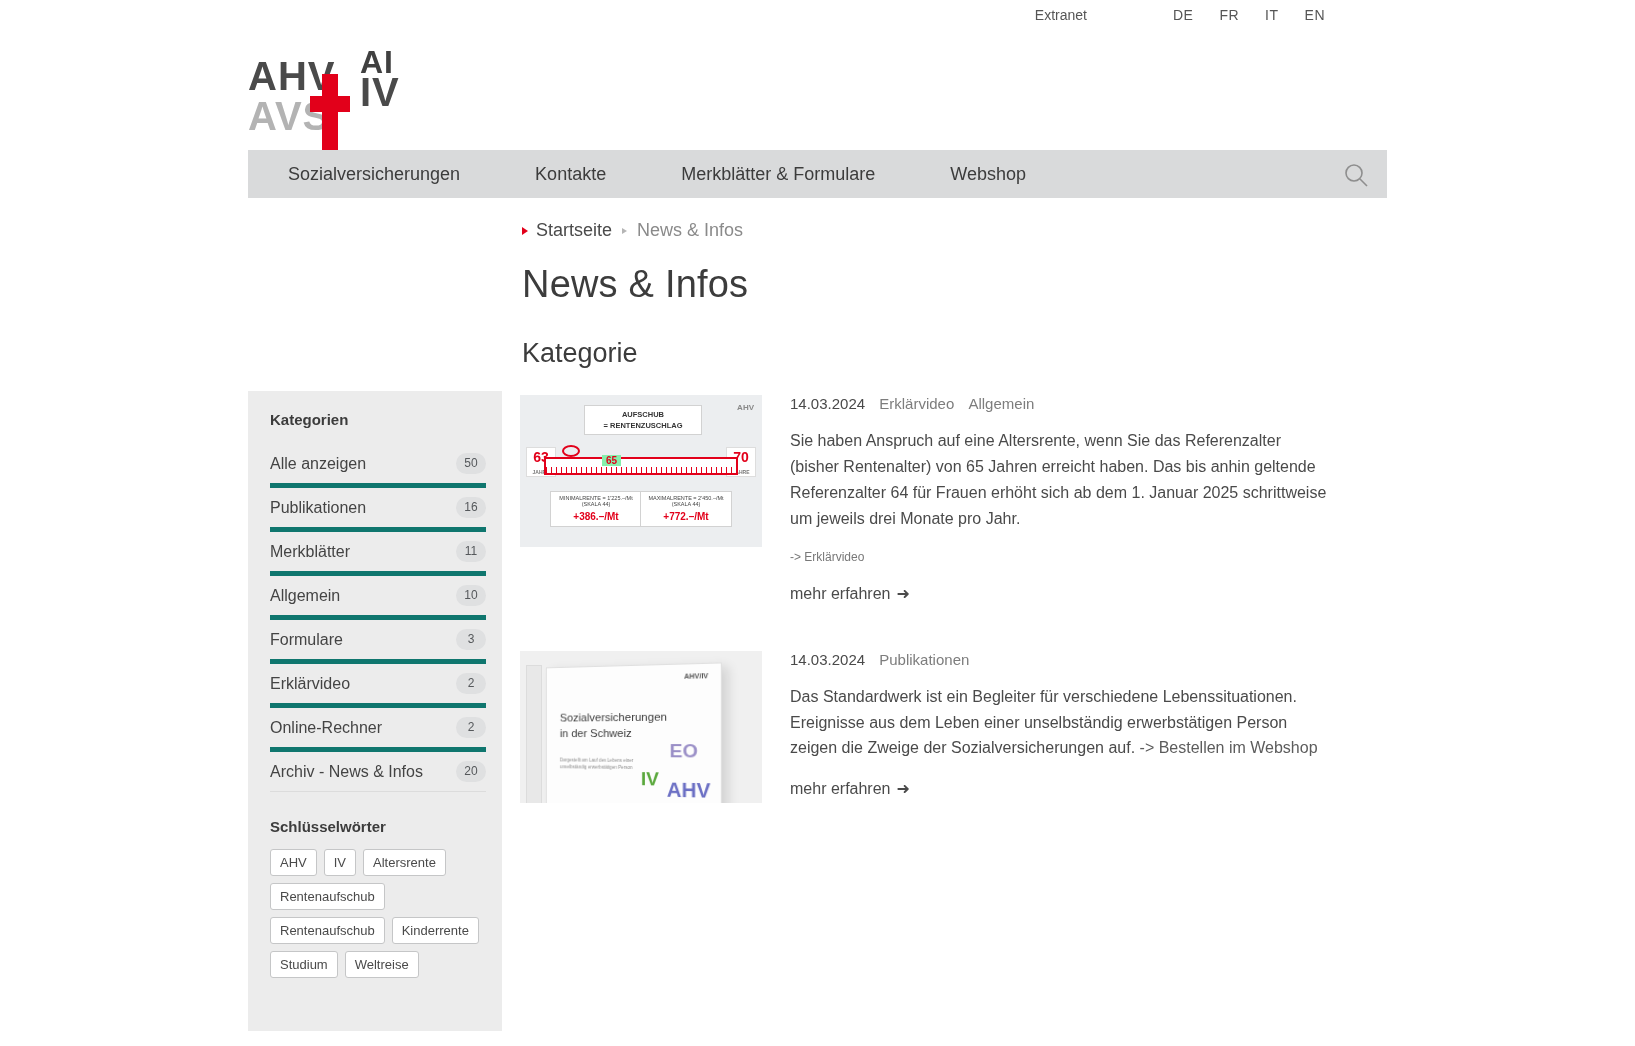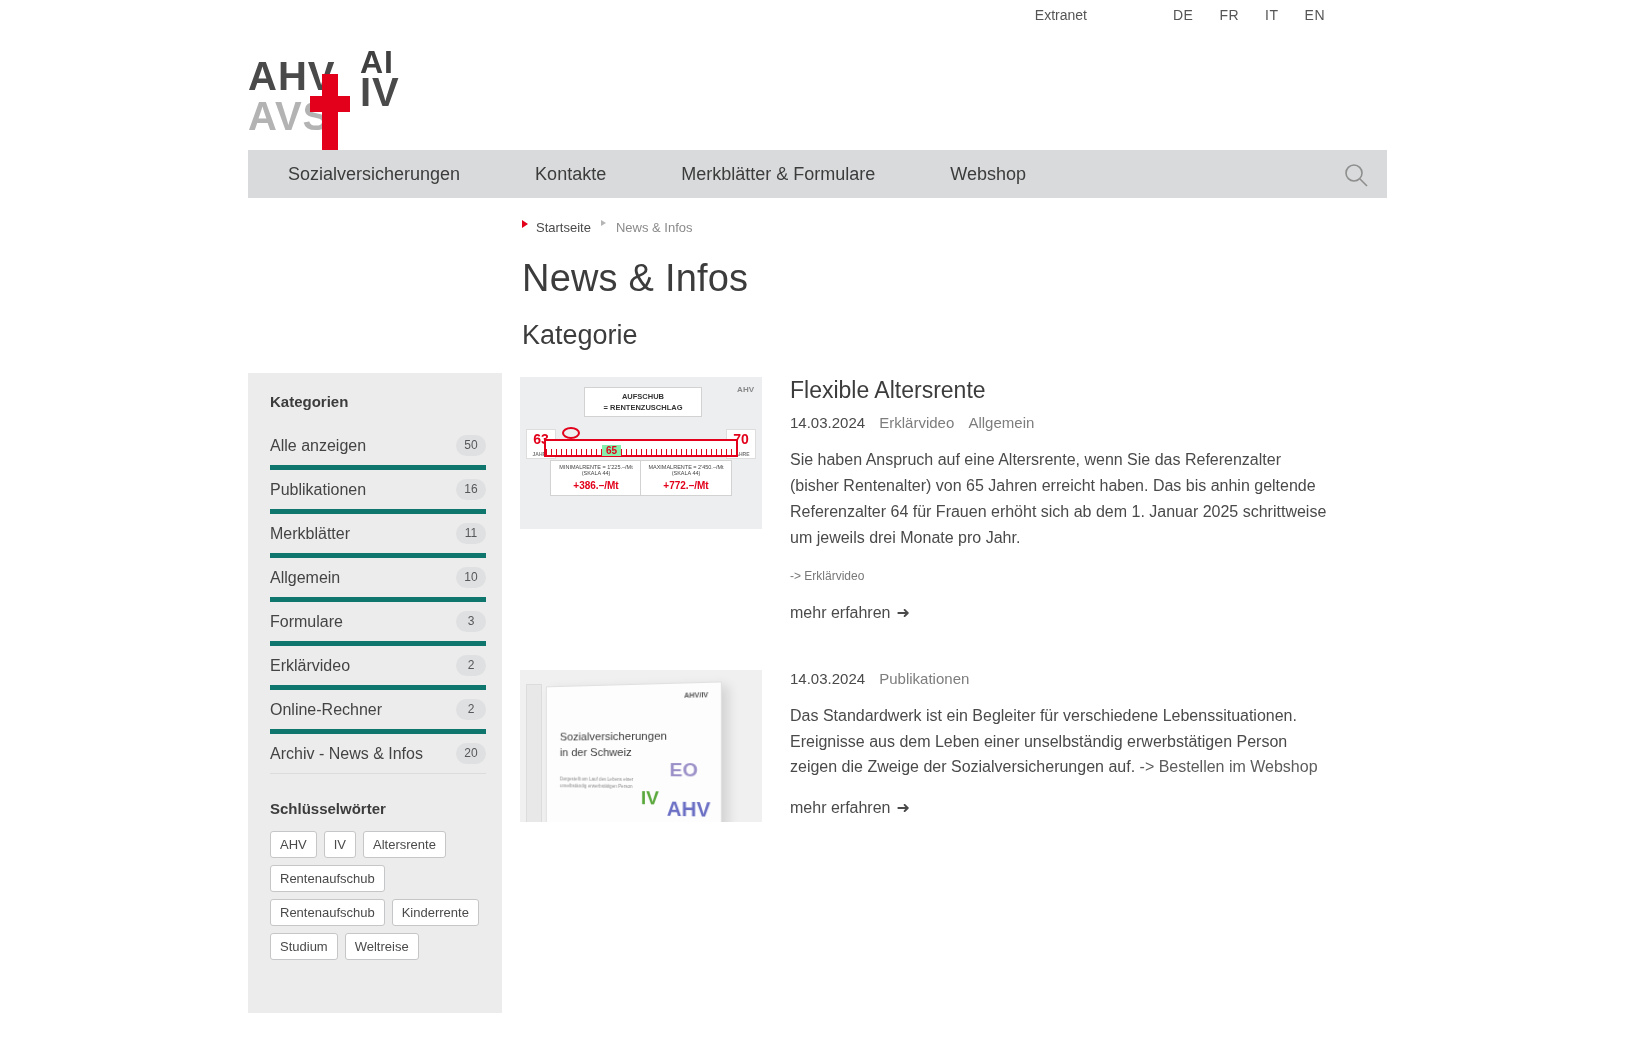--- a/index.html
+++ b/index.html
@@ -88,23 +88,24 @@
     position: absolute;
     right: 18px; top: 12px;
     width: 26px; height: 26px;
     cursor: pointer;
   }
   .nav-search svg { display:block; }
 
   
   .breadcrumb {
     margin: 22px 0 0 522px;
-    font-size: 13px;
+    font-size: 18px;
     color: #8a8a8a;
     display: flex;
+    align-items: center;
     gap: 6px;
   }
   .breadcrumb .arrow-red {
     width: 0; height: 0;
     border-left: 6px solid #e2001a;
     border-top: 4px solid transparent;
     border-bottom: 4px solid transparent;
     margin-right: 2px;
   }
   .breadcrumb .crumb-home { color: #4a4a4a; }
@@ -118,21 +119,21 @@
 
   
   h1.page-title {
     margin: 22px 0 0 522px;
     font-size: 38px;
     font-weight: normal;
     color: #3c3c3c;
     letter-spacing: .2px;
   }
   h2.section-title {
-    margin: 20px 0 0 522px;
+    margin: 32px 0 0 522px;
     font-size: 27px;
     font-weight: normal;
     color: #3c3c3c;
   }
 
   
   .content {
     position: relative;
     margin-top: 22px;
     display: flex;
@@ -251,36 +252,36 @@
   .t1 .ruler {
     position: absolute; left: 24px; top: 62px;
     width: 194px; height: 18px;
     background: #fff; border: 2px solid #e2001a;
   }
   .t1 .ruler-ticks {
     position: absolute; left: 0; top: 8px; right: 0; height: 8px;
     background: repeating-linear-gradient(to right, #e2001a 0 1px, transparent 1px 5px);
   }
   .t1 .lbl65 {
-    position: absolute; left: 82px; top: 68px;
+    position: absolute; left: 82px; top: 60px;
     font-size: 10px; font-weight: bold; color: #e2001a;
     background: #86efac; padding: 0 4px;
   }
   .t1 .age-l, .t1 .age-r {
     position: absolute; top: 52px;
     width: 30px; height: 30px;
     background: #fff; border: 1px solid #ddd;
     text-align: center; font-size: 14px; font-weight: bold; color: #e2001a;
     line-height: 15px; padding-top: 2px;
   }
   .t1 .age-l { left: 6px; }
   .t1 .age-r { right: 6px; }
   .t1 .age-sub { font-size: 5px; color: #777; display: block; }
   .t1 .box-l, .t1 .box-r {
-    position: absolute; top: 83px;
+    position: absolute; top: 96px;
     width: 92px; height: 36px;
     background: #fff; border: 1px solid #d2d2d2;
     font-size: 5.5px; color: #444; text-align: center; padding-top: 3px;
   }
   .t1 .box-l { left: 30px; }
   .t1 .box-r { right: 30px; }
   .t1 .box-big {
     display: block; font-size: 10px; font-weight: bold; color: #e2001a; margin-top: 4px;
   }
   .t1 .mini-logo {
@@ -447,21 +448,20 @@
           <span>MINIMALRENTE = 1'225.–/Mt (SKALA 44)</span>
           <span class="box-big">+386.–/Mt</span>
         </div>
         <div class="box-r">
           <span>MAXIMALRENTE = 2'450.–/Mt (SKALA 44)</span>
           <span class="box-big">+772.–/Mt</span>
         </div>
       </div>
 
       <div class="art-body">
-        <h3 class="art-title">Flexible Altersrente</h3>
         <div class="art-meta">
           <span class="date">14.03.2024</span>
           <span class="tag">Erklärvideo</span>
           <span class="tag">Allgemein</span>
         </div>
         <p class="art-text">Sie haben Anspruch auf eine Altersrente, wenn Sie das Referenzalter (bisher Rentenalter) von 65 Jahren erreicht haben. Das bis anhin geltende Referenzalter 64 für Frauen erhöht sich ab dem 1. Januar 2025 schrittweise um jeweils drei Monate pro Jahr.</p>
         <div class="art-link-line">-&gt; Erklärvideo</div>
         <div class="more">
           <span>mehr erfahren</span><span class="arr">➜</span>
         </div>

